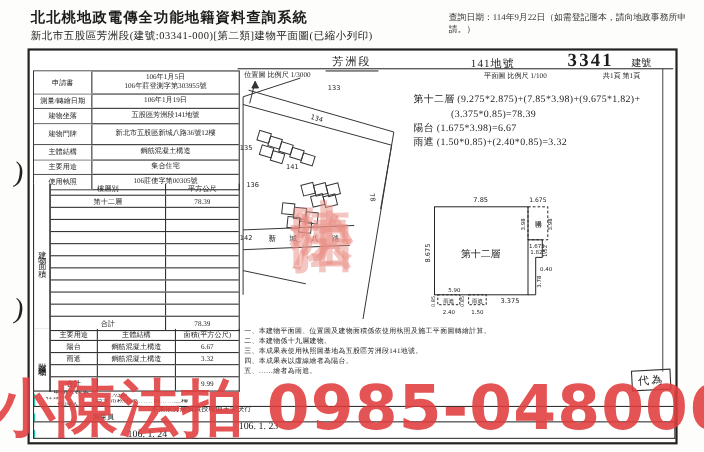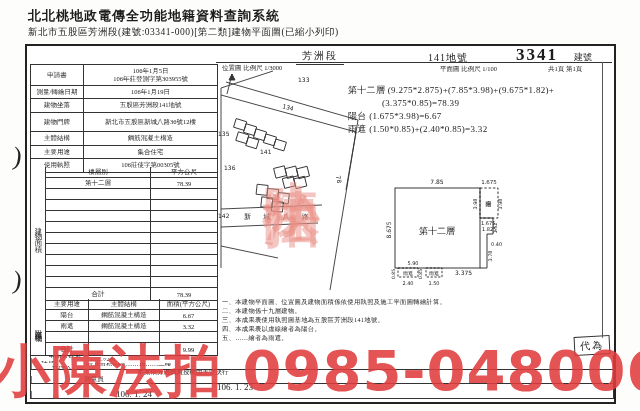--- a/index.html
+++ b/index.html
@@ -49,20 +49,21 @@
   .stampbox{border:1.5px solid #333;font-size:10px;display:flex;align-items:center;justify-content:center;
             transform:rotate(-3deg);letter-spacing:2px;background:rgba(255,255,255,.2);}
   .brace{font-size:26px;color:#222;transform:rotate(8deg);}
 </style>
 </head>
 <body>
 
 <div id="page">
 
   <div class="abs sys-title" style="left:28px;top:7px;">北北桃地政電傳全功能地籍資料查詢系統</div>
+  <div class="abs qdate" style="left:408px;top:10px;width:228px;">查詢日期：114年9月22日（如需登記謄本，請向地政事務所申請。）</div>
   <div class="abs subtitle" style="left:28px;top:26px;">新北市五股區芳洲段(建號:03341-000)[第二類]建物平面圖(已縮小列印)</div>
 
   <div class="abs docframe" style="left:25px;top:44px;width:587px;height:356px;"></div>
 
   <div class="abs t-sec" style="left:296px;top:49px;">芳洲段</div>
   <div class="abs t-parcel" style="left:428px;top:51px;">141地號</div>
   <div class="abs t-bno" style="left:516px;top:45px;">3341</div>
   <div class="abs t-bnolab" style="left:574px;top:51px;">建號</div>
   <div class="abs hline" style="left:216px;top:62px;width:396px;"></div>
   <div class="abs tiny" style="left:440px;top:65px;">平面圖 比例尺 1/100</div>
@@ -239,21 +240,21 @@
       <text x="64" y="40" transform="rotate(15 64 40)">134</text>
       <text x="0" y="68">135</text>
       <text x="6" y="102">136</text>
       <text x="42" y="86">141</text>
       <text x="0" y="150">142</text>
       <text x="118" y="108" transform="rotate(80 118 108)">78</text>
       <text x="26" y="151" font-size="7" letter-spacing="5">新 城 八 路</text>
     </g>
   </svg>
 
-  <div class="abs calc" style="left:348px;top:84px;width:252px;">
+  <div class="abs calc" style="left:376px;top:84px;width:252px;">
     <div>第十二層 (9.275*2.875)+(7.85*3.98)+(9.675*1.82)+</div>
     <div style="padding-left:34px;">(3.375*0.85)=78.39</div>
     <div>陽台 (1.675*3.98)=6.67</div>
     <div>雨遮 (1.50*0.85)+(2.40*0.85)=3.32</div>
   </div>
 
   <svg class="abs" style="left:385px;top:172px;" width="225" height="132" viewBox="0 0 225 132">
     <g stroke="#222" stroke-width="0.9" fill="none">
       <rect x="10" y="16" width="85" height="80"></rect>
       <rect x="95" y="16" width="18" height="30" stroke-dasharray="2.5,1.8"></rect>

